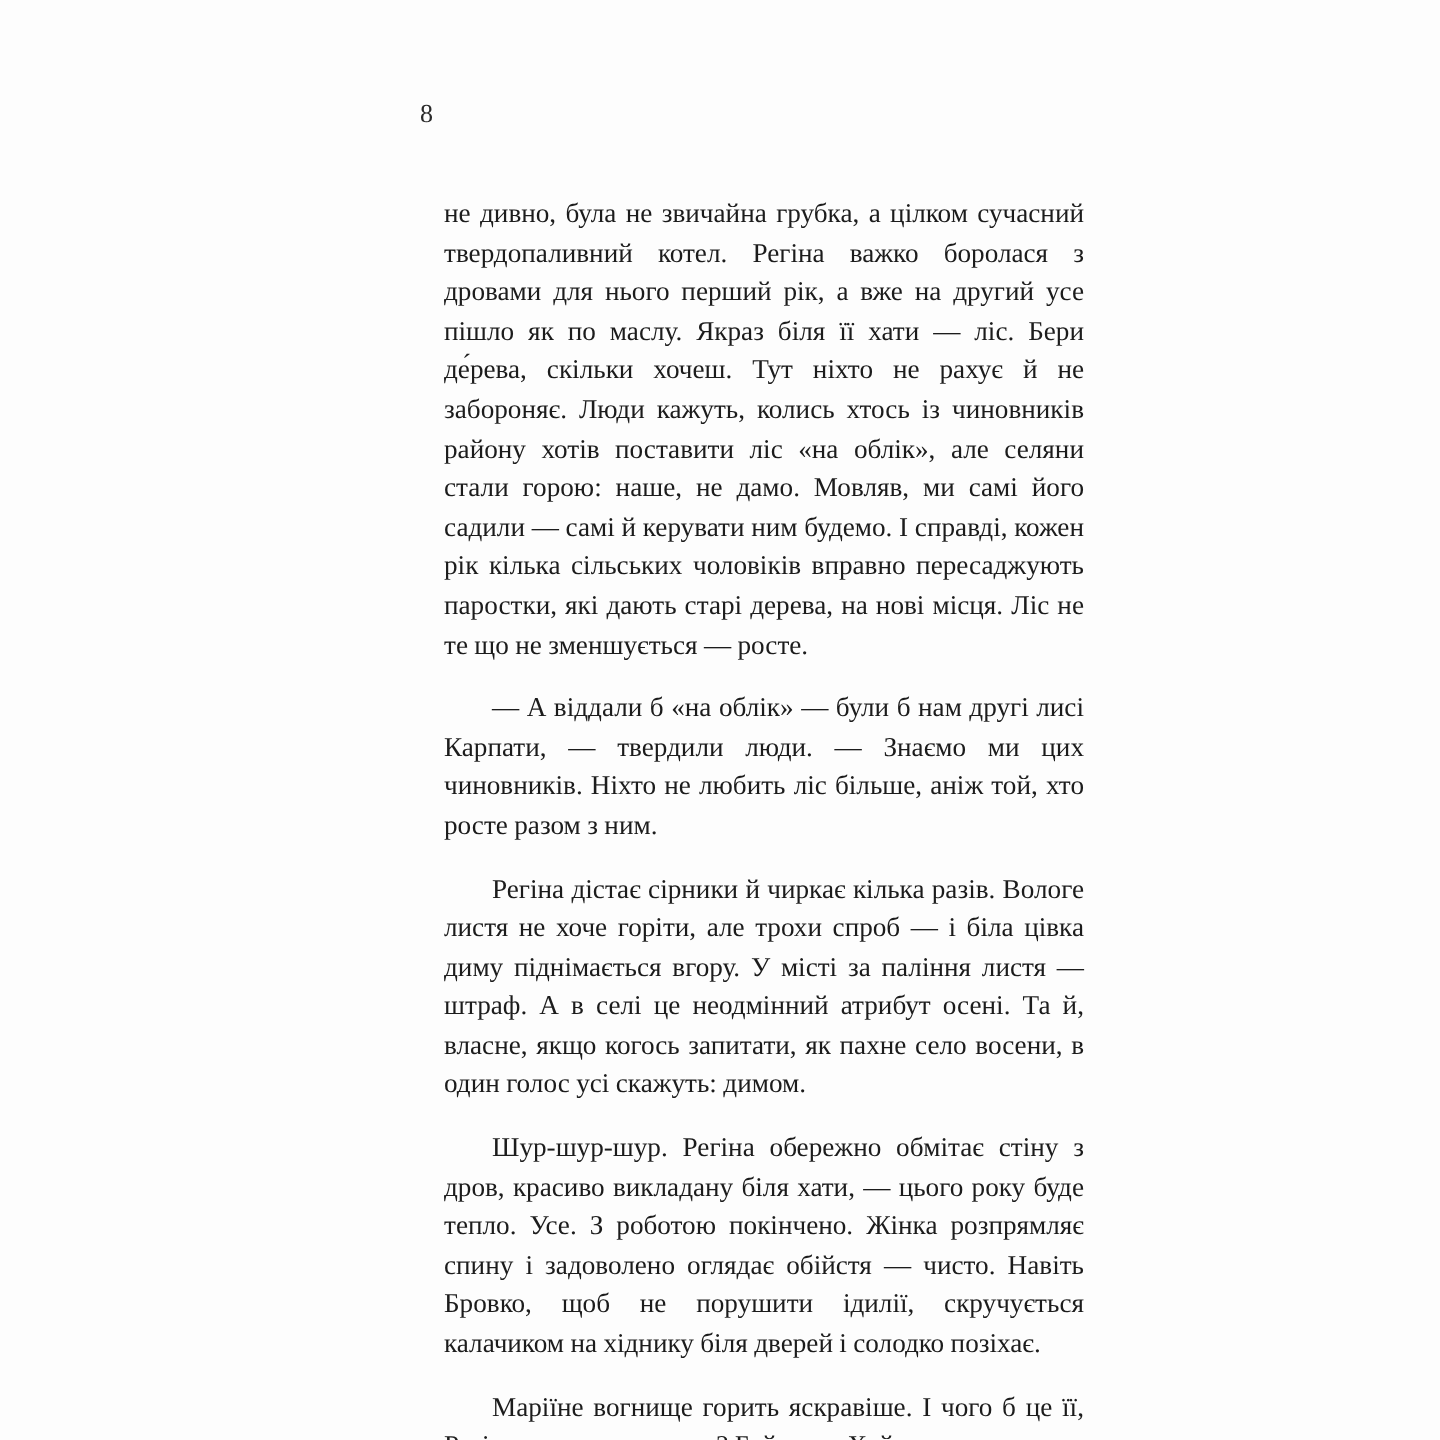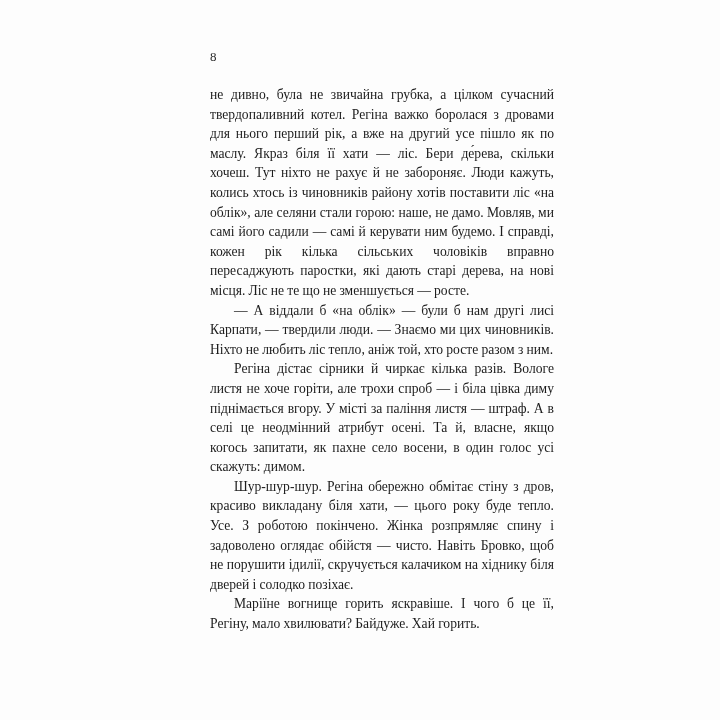--- a/index.html
+++ b/index.html
@@ -29,34 +29,34 @@
     top: 85px;
     width: 344px;
     font-size: 13.6px;
     line-height: 19.6px;
     text-align: justify;
     hyphens: auto;
     -webkit-hyphens: auto;
     word-spacing: -0.2px;
   }
   .para {
-    margin: 0;
+    margin: 12px;
     padding: 0;
     text-indent: 24px;
   }
   .para.no-indent {
     text-indent: 0;
   }
 </style>
 </head>
 <body>
 
 <div class="book-page">
   <div class="page-number">8</div>
 
   <div class="text-block">
     <p class="para no-indent">не дивно, була не звичайна грубка, а цілком сучасний твердопаливний котел. Регіна важко боролася з дровами для нього перший рік, а вже на другий усе пішло як по маслу. Якраз біля її хати — ліс. Бери де́рева, скільки хочеш. Тут ніхто не рахує й не забороняє. Люди кажуть, колись хтось із чиновників району хотів поставити ліс «на облік», але селяни стали горою: наше, не дамо. Мовляв, ми самі його садили — самі й керувати ним будемо. І справді, кожен рік кілька сільських чоловіків вправно пересаджують паростки, які дають старі дерева, на нові місця. Ліс не те що не зменшується — росте.</p>
-    <p class="para">— А віддали б «на облік» — були б нам другі лисі Карпати, — твердили люди. — Знаємо ми цих чиновників. Ніхто не любить ліс тепло, аніж той, хто росте разом з ним.</p>
+    <p class="para">— А віддали б «на облік» — були б нам другі лисі Карпати, — твердили люди. — Знаємо ми цих чиновників. Ніхто не любить ліс більше, аніж той, хто росте разом з ним.</p>
     <p class="para">Регіна дістає сірники й чиркає кілька разів. Вологе листя не хоче горіти, але трохи спроб — і біла цівка диму піднімається вгору. У місті за паління листя — штраф. А в селі це неодмінний атрибут осені. Та й, власне, якщо когось запитати, як пахне село восени, в один голос усі скажуть: димом.</p>
     <p class="para">Шур-шур-шур. Регіна обережно обмітає стіну з дров, красиво викладану біля хати, — цього року буде тепло. Усе. З роботою покінчено. Жінка розпрямляє спину і задоволено оглядає обійстя — чисто. Навіть Бровко, щоб не порушити ідилії, скручується калачиком на хіднику біля дверей і солодко позіхає.</p>
     <p class="para">Маріїне вогнище горить яскравіше. І чого б це її, Регіну, мало хвилювати? Байдуже. Хай горить.</p>
   </div>
 </div>
 
 </body></html>

